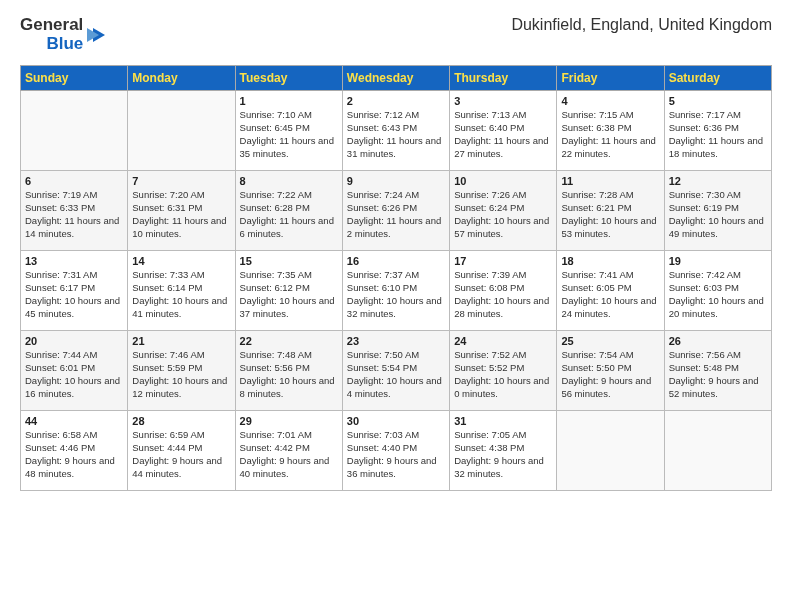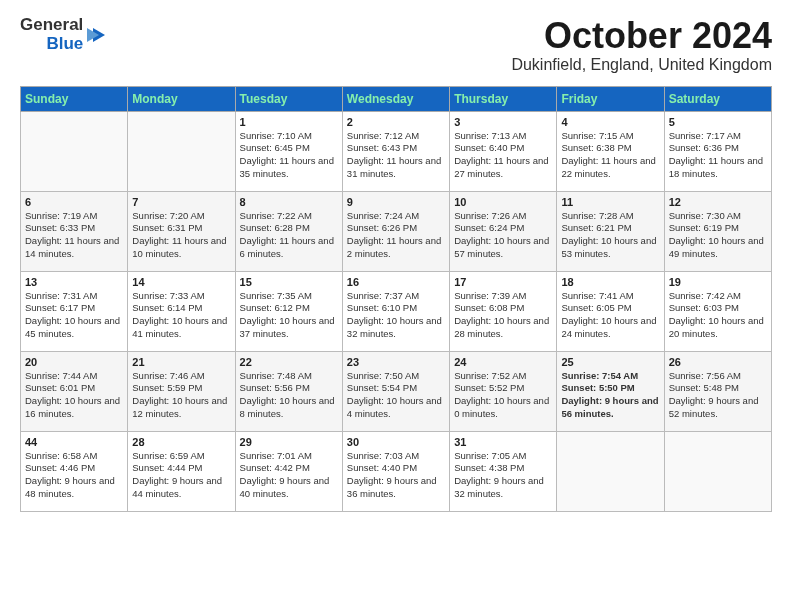--- a/index.html
+++ b/index.html
@@ -35,21 +35,21 @@
       color: #333;
       font-weight: normal;
     }
     table {
       width: 100%;
       border-collapse: collapse;
       table-layout: fixed;
     }
     thead th {
       background-color: #1565c0;
-      color: #86efac;
+      color: #fde047;
       font-size: 12px;
       font-weight: bold;
       padding: 5px 4px;
       text-align: left;
       border: 1px solid #aaa;
     }
     tbody td {
       border: 1px solid #bbb;
       vertical-align: top;
       padding: 4px 4px;
@@ -86,21 +86,20 @@
         <span style="font-size:17px;font-weight:bold;color:#333;line-height:1.1;">General</span>
         <span style="font-size:17px;font-weight:bold;color:#1565c0;line-height:1.1;">Blue</span>
       </div>
       <svg width="22" height="22" viewBox="0 0 22 22">
         <polygon points="8,4 20,11 8,18" fill="#1565c0"></polygon>
         <polygon points="2,4 14,11 2,18" fill="#5b9bd5"></polygon>
       </svg>
     </div>
   </div>
   <div class="title-block">
-    <div class="month-title">October 2024</div>
     <div class="location">Dukinfield, England, United Kingdom</div>
   </div>
 </div>
 
 <table>
   <thead>
     <tr>
     <th>Sunday</th>
         <th>Monday</th>
         <th>Tuesday</th>
@@ -259,21 +258,21 @@
 Daylight: 10 hours and 4 minutes.</div>
         </td>
         <td>
           <span class="day-num">24</span>
           <div class="day-info" style="white-space: pre-line;">Sunrise: 7:52 AM
 Sunset: 5:52 PM
 Daylight: 10 hours and 0 minutes.</div>
         </td>
         <td>
           <span class="day-num">25</span>
-          <div class="day-info" style="white-space: pre-line; font-weight: bold;">Sunrise: 7:54 AM
+          <div class="day-info" style="white-space: pre-line;">Sunrise: 7:54 AM
 Sunset: 5:50 PM
 Daylight: 9 hours and 56 minutes.</div>
         </td>
         <td>
           <span class="day-num">26</span>
           <div class="day-info" style="white-space: pre-line;">Sunrise: 7:56 AM
 Sunset: 5:48 PM
 Daylight: 9 hours and 52 minutes.</div>
         </td>
       </tr>

